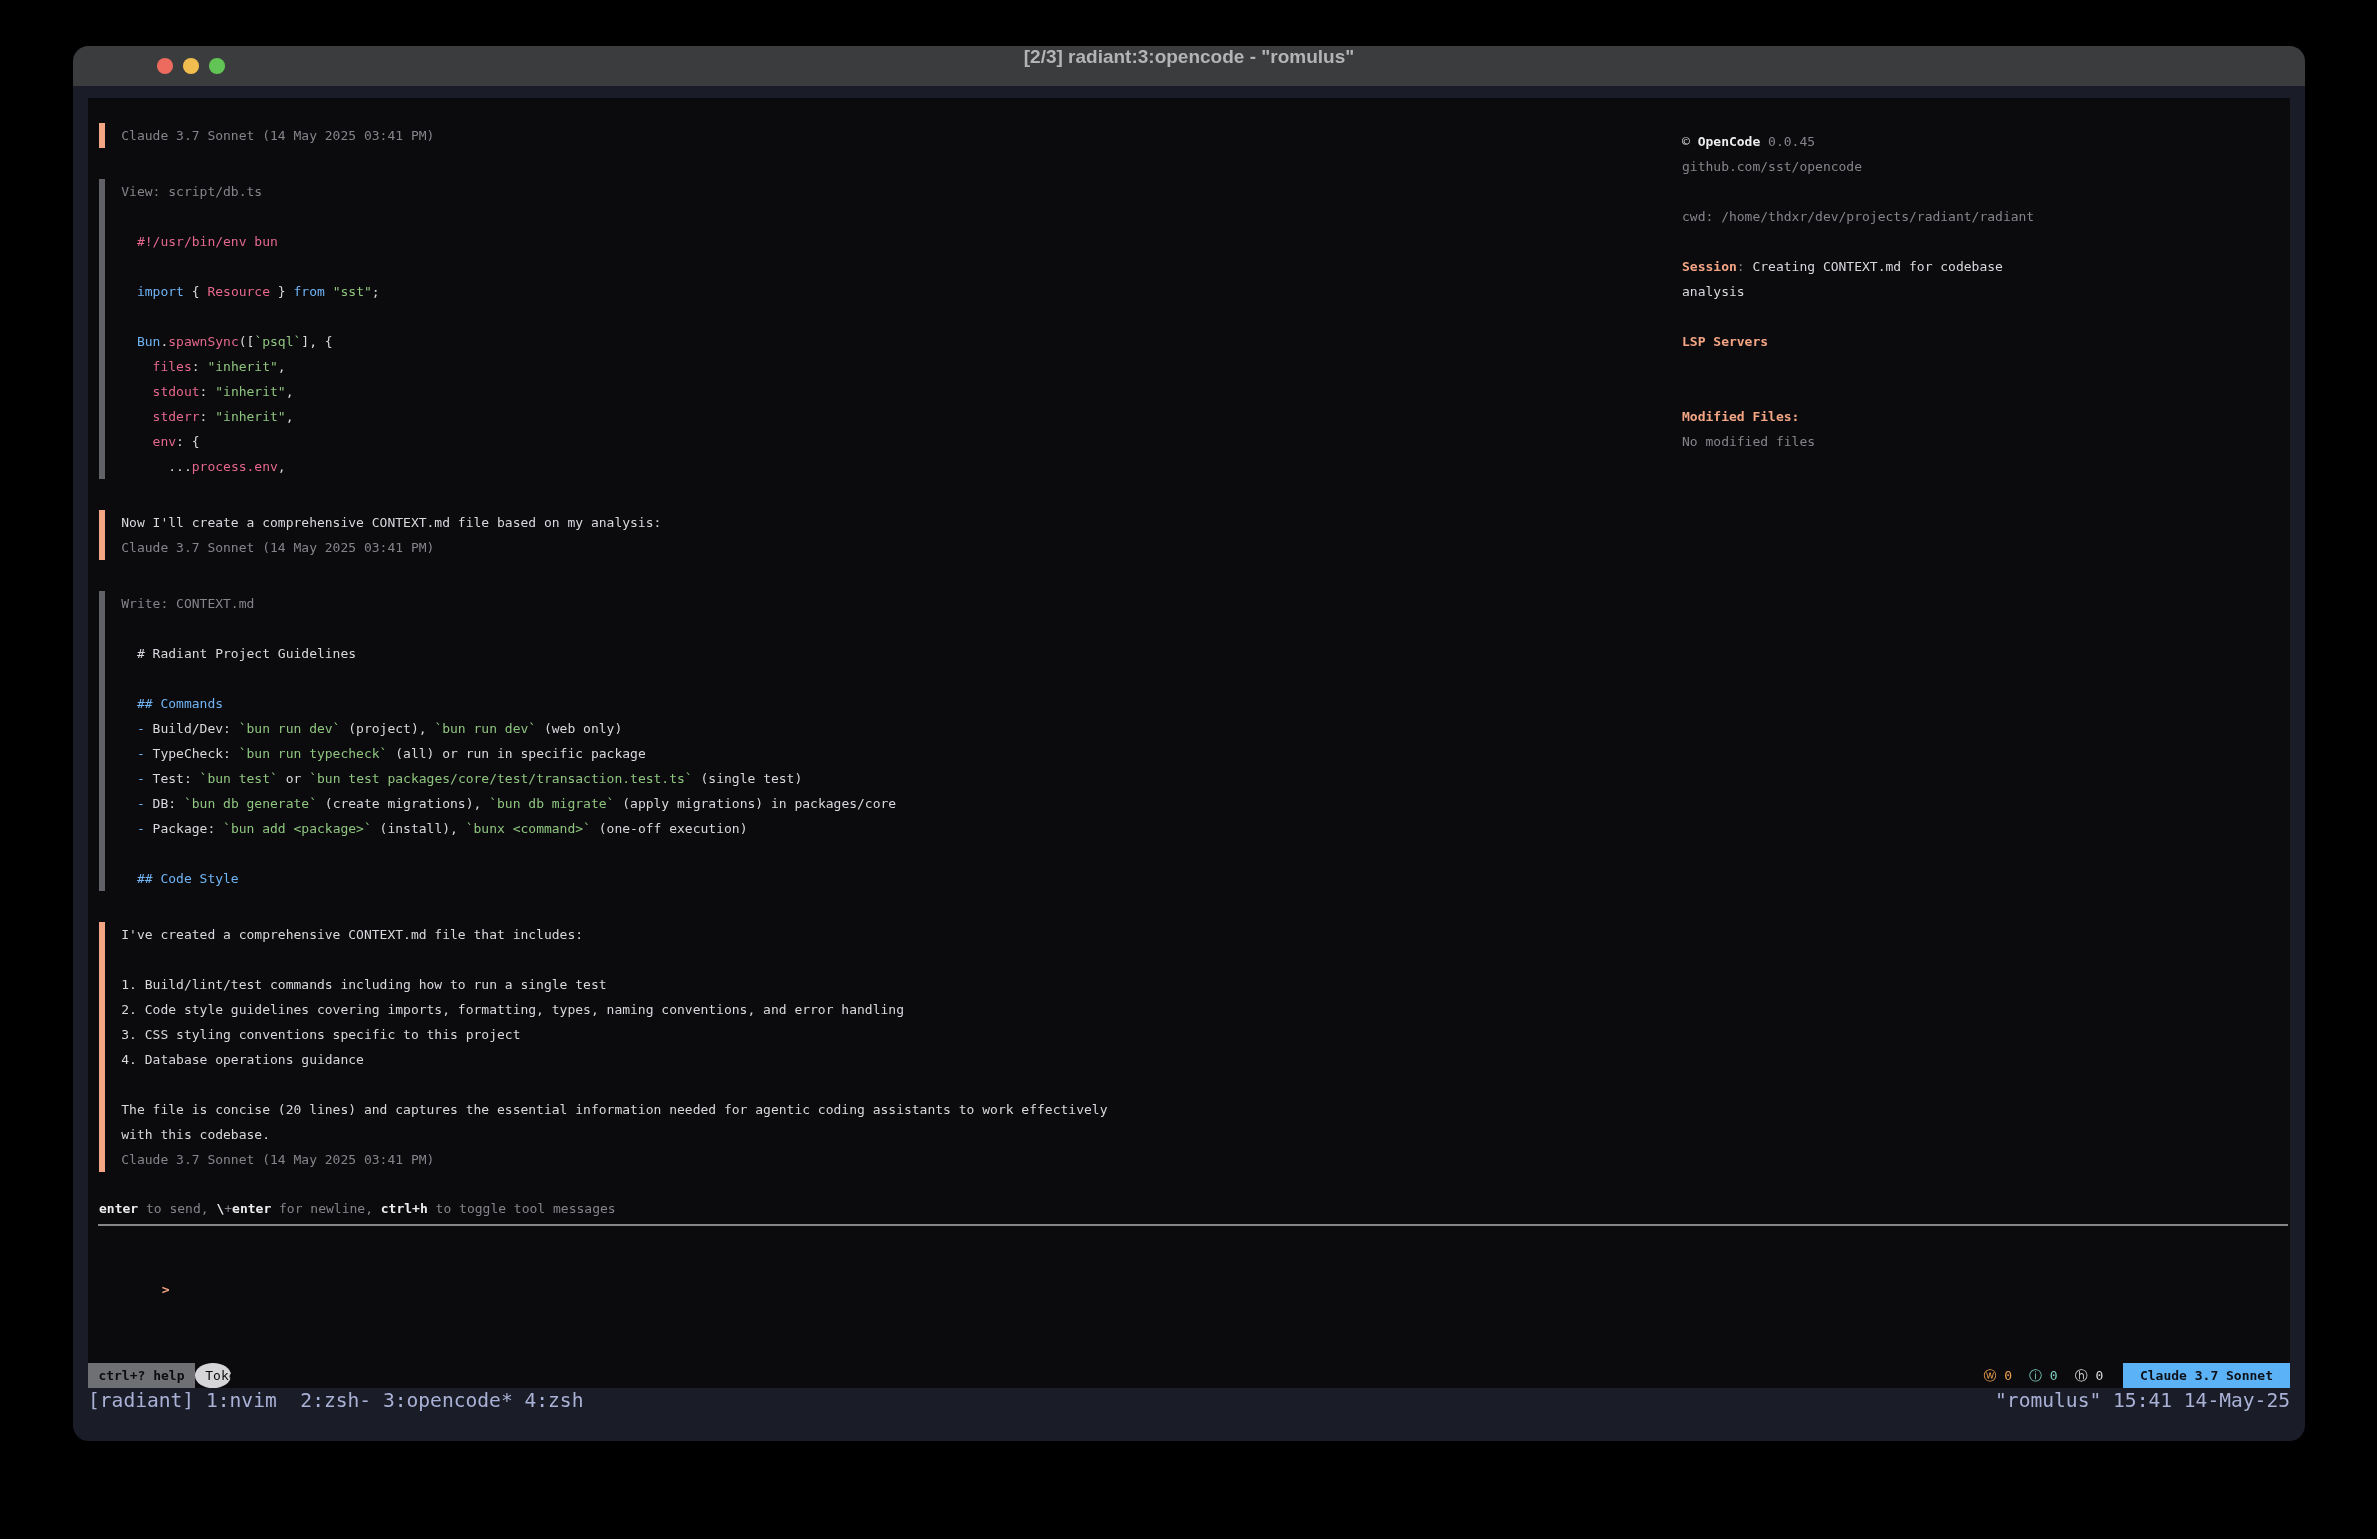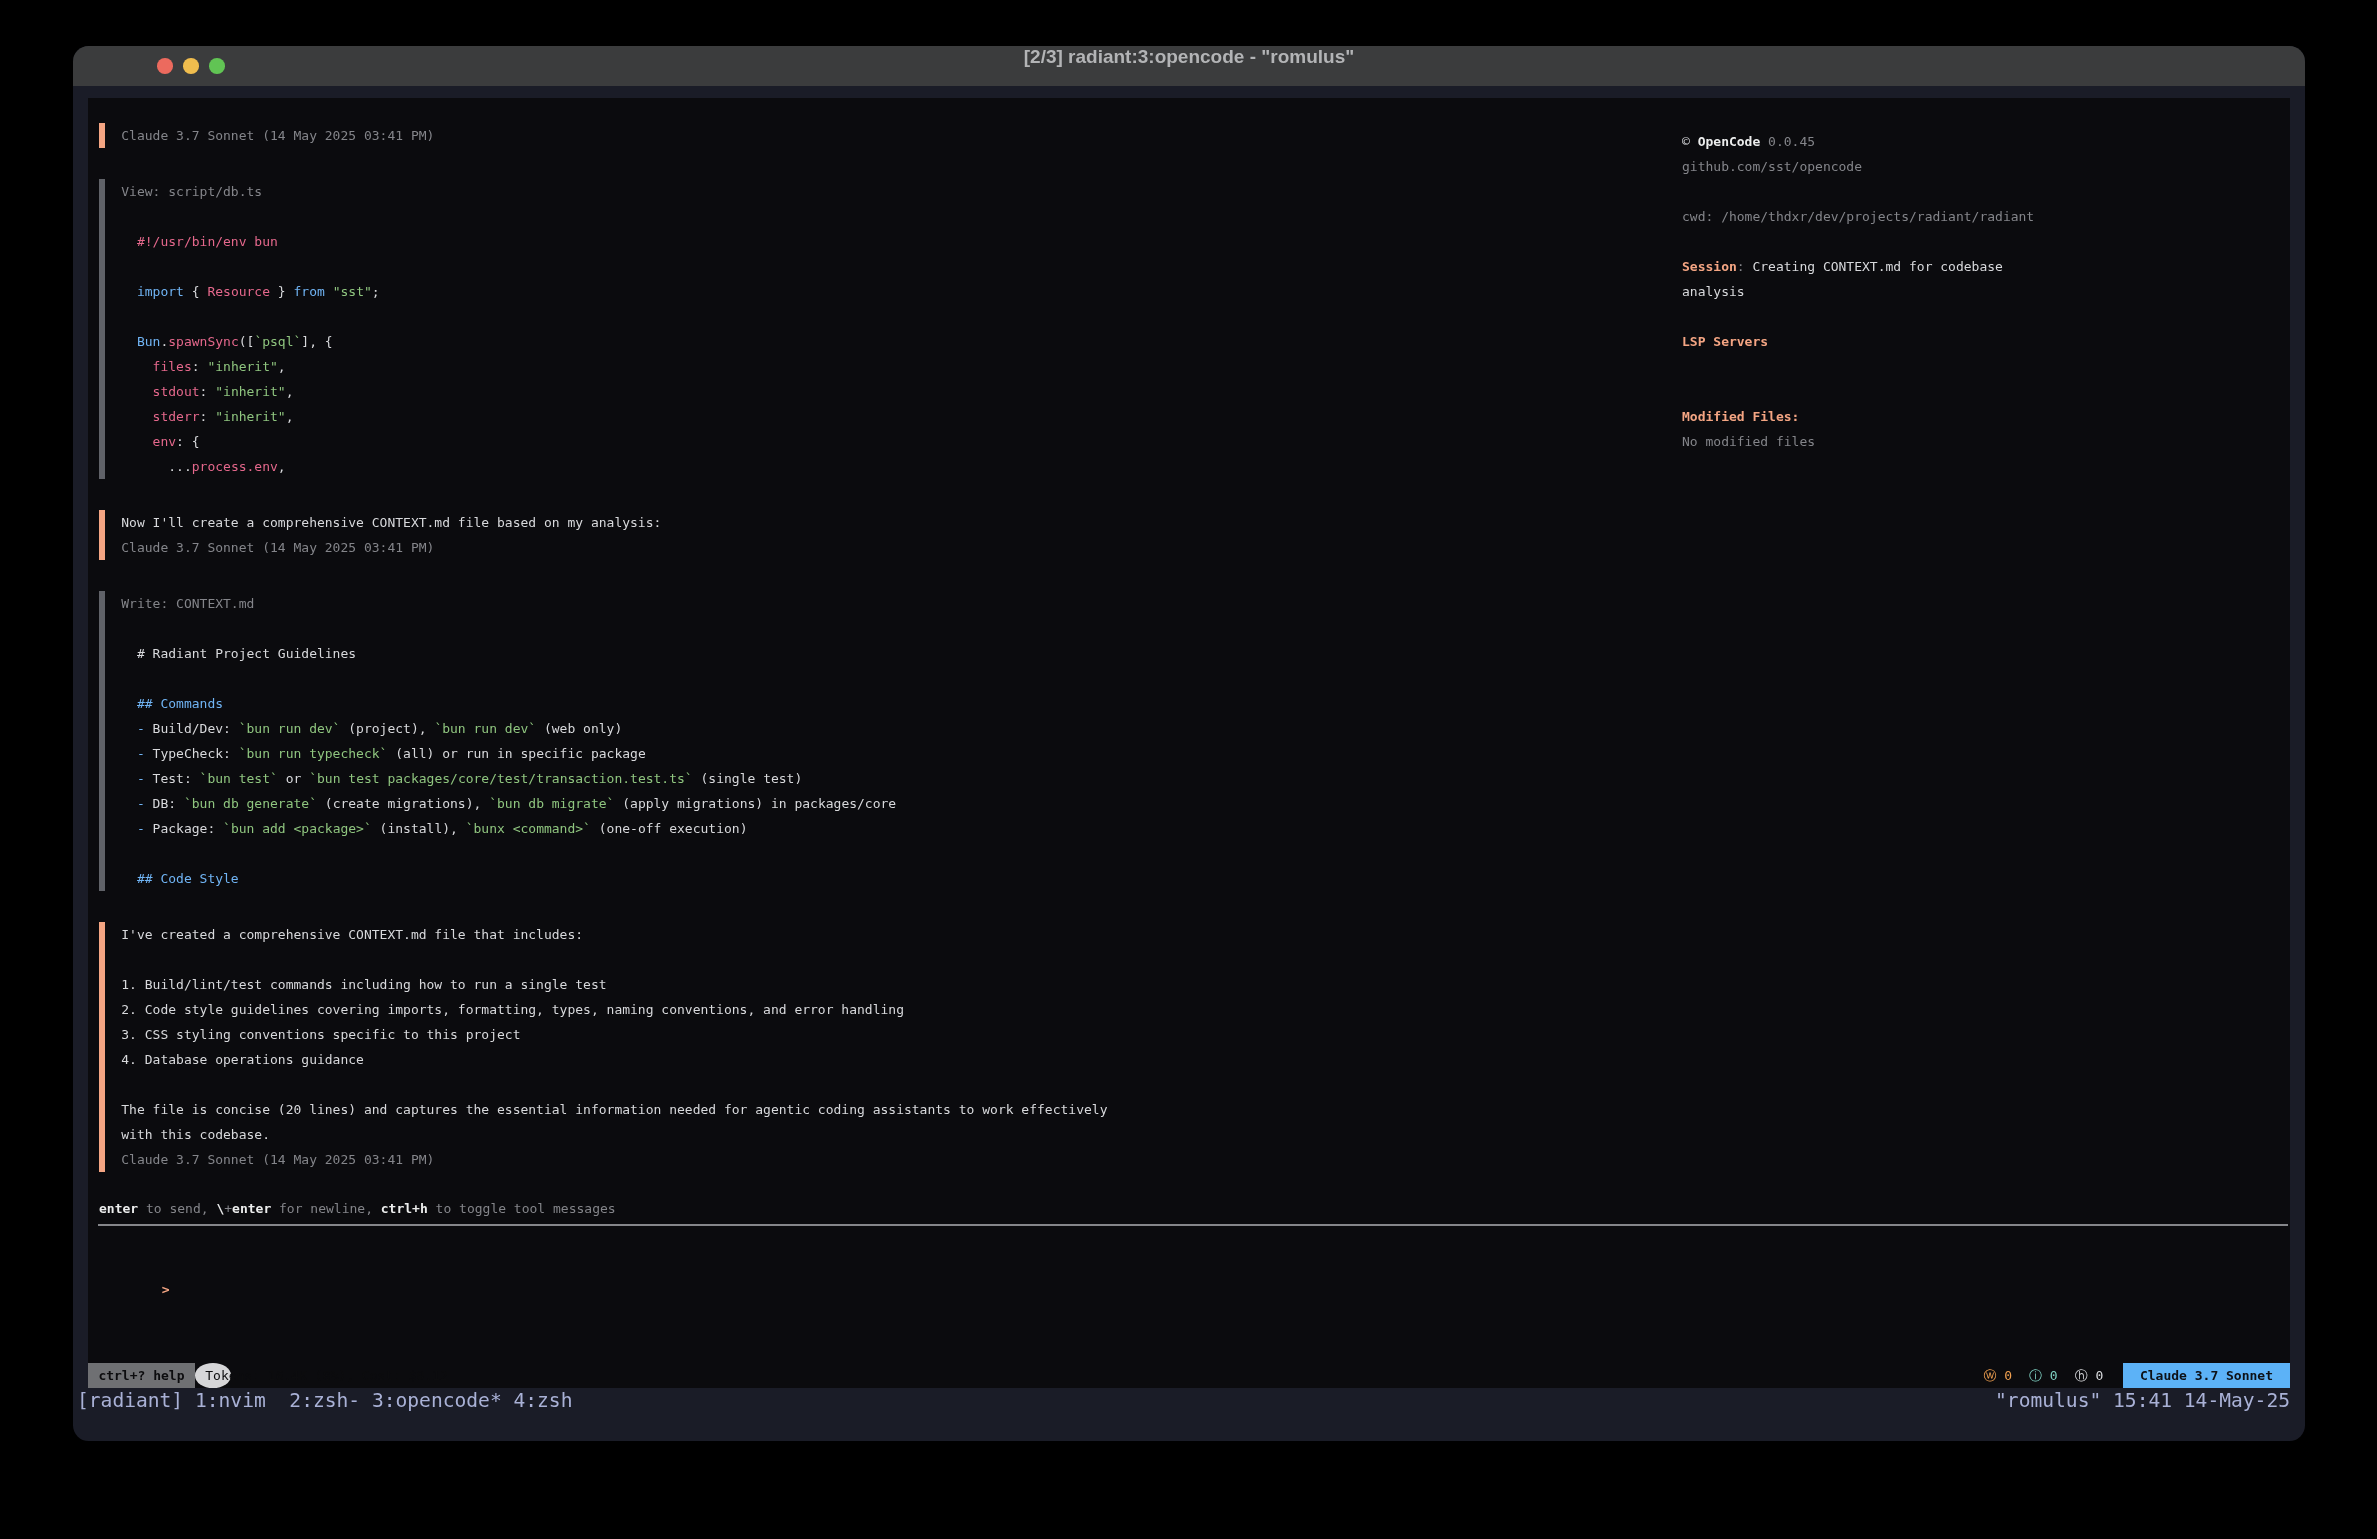--- a/index.html
+++ b/index.html
@@ -39,21 +39,21 @@
              justify-content:space-between;align-items:flex-start;}
   .sb-left{display:flex;}
   .chip{height:25px;line-height:25px;padding:0 10.4px;white-space:pre;}
   .chip.dark{background:#6f7073;color:#0c0c0e;font-weight:bold;}
   .chip.light{background:#d6d6d8;color:#0c0c0e;}
   .sb-right{display:flex;align-items:center;}
   .diags{display:flex;gap:17px;margin-right:19.6px;}
   .diag{white-space:pre;}
   .model-chip{height:25px;line-height:25px;padding:0 17px;background:#5cb2f7;color:#0d1117;
               font-weight:bold;white-space:pre;}
-  .tmuxbar{position:absolute;left:4px;right:15px;top:1342px;height:25px;display:flex;
+  .tmuxbar{position:absolute;left:15px;right:15px;top:1342px;height:25px;display:flex;
            justify-content:space-between;color:#a9b1d6;
            font:19.6px/25px "DejaVu Sans Mono",monospace;white-space:pre;}
 </style>
 </head>
 <body>
 
 <div class="screen">
   <div class="window">
 
     <div class="titlebar">

